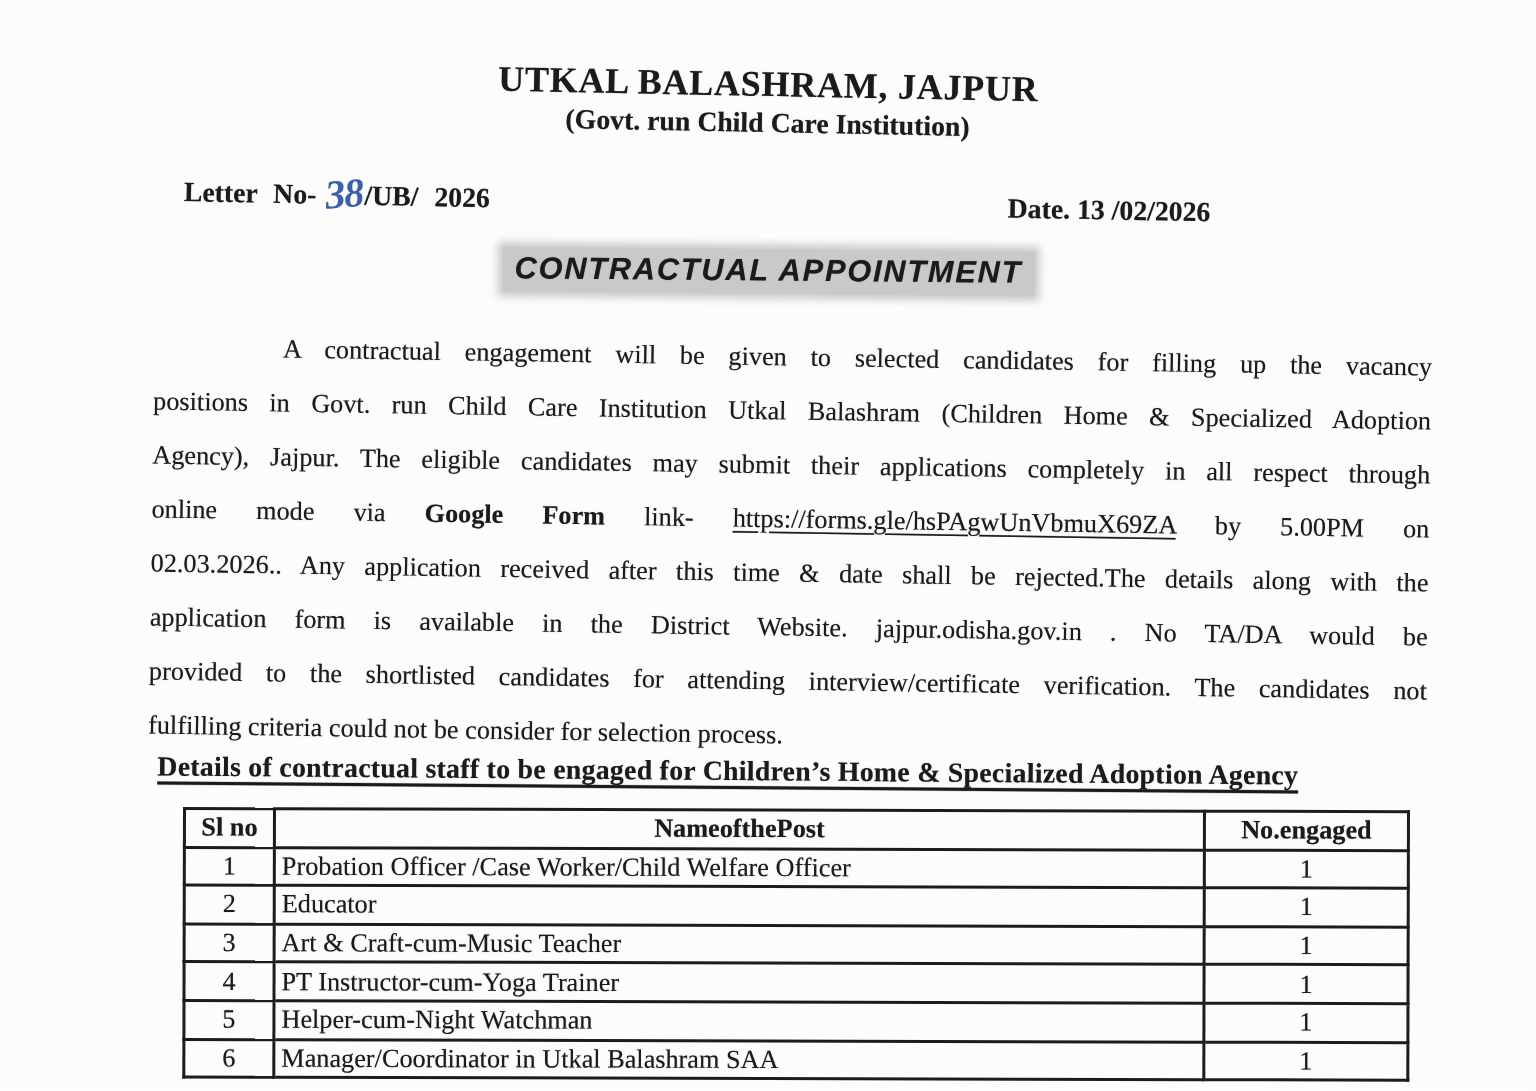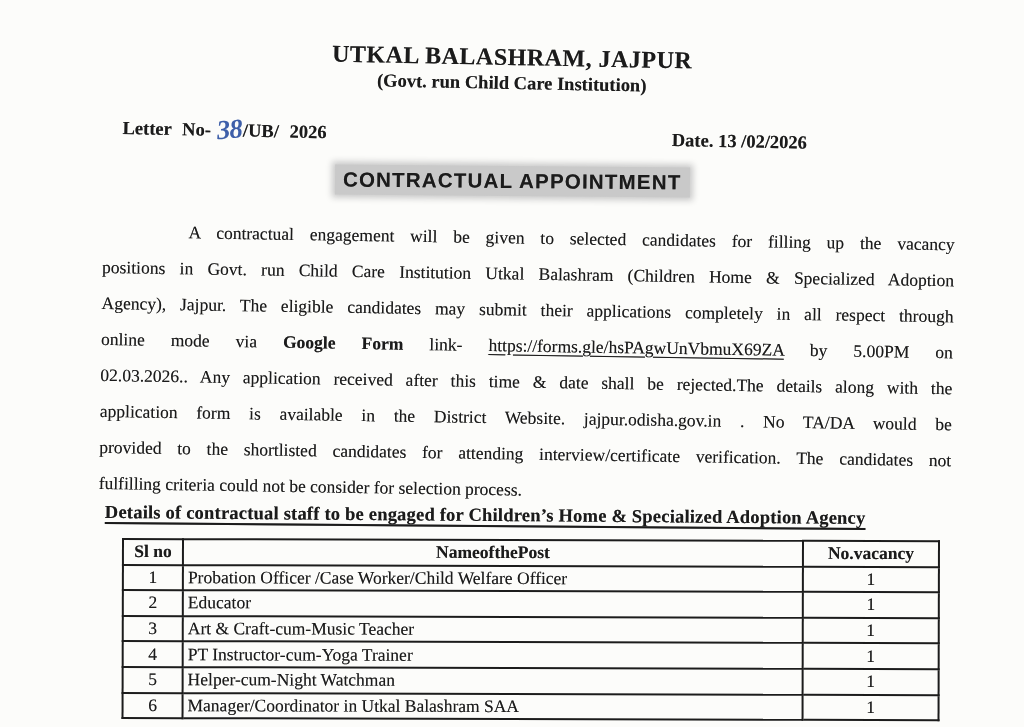--- a/index.html
+++ b/index.html
@@ -62,20 +62,21 @@
     font-weight: bold;
     transform: rotate(1.1deg);
     transform-origin: left top;
   }
 
   
   .title-wrap {
     position: absolute;
     top: 166px; left: 0; right: 0;
     text-align: center;
+    font-style: italic;
   }
   .doc-title {
     display: inline-block;
     font-family: "Liberation Sans", sans-serif;
     font-size: 20.5px;
     font-weight: bold;
     letter-spacing: 1.2px;
     background: #c9c9c9;
     box-shadow: 0 0 6px 3px #c9c9c9;
     padding: 3px 8px;
@@ -180,21 +181,21 @@
   <table class="posts-table">
     <colgroup>
       <col class="col-sl">
         <col class="col-post">
         <col class="col-num">
     </colgroup>
     <thead>
       <tr>
         <th>Sl no</th>
         <th>NameofthePost</th>
-        <th>No.vacancy</th>
+        <th>No.engaged</th>
       </tr>
     </thead>
     <tbody>
       <tr>
         <td class="cell-sl">1</td>
         <td class="cell-post">Probation Officer /Case Worker/Child Welfare Officer</td>
         <td class="cell-num">1</td>
       </tr>
       <tr>
         <td class="cell-sl">2</td>

